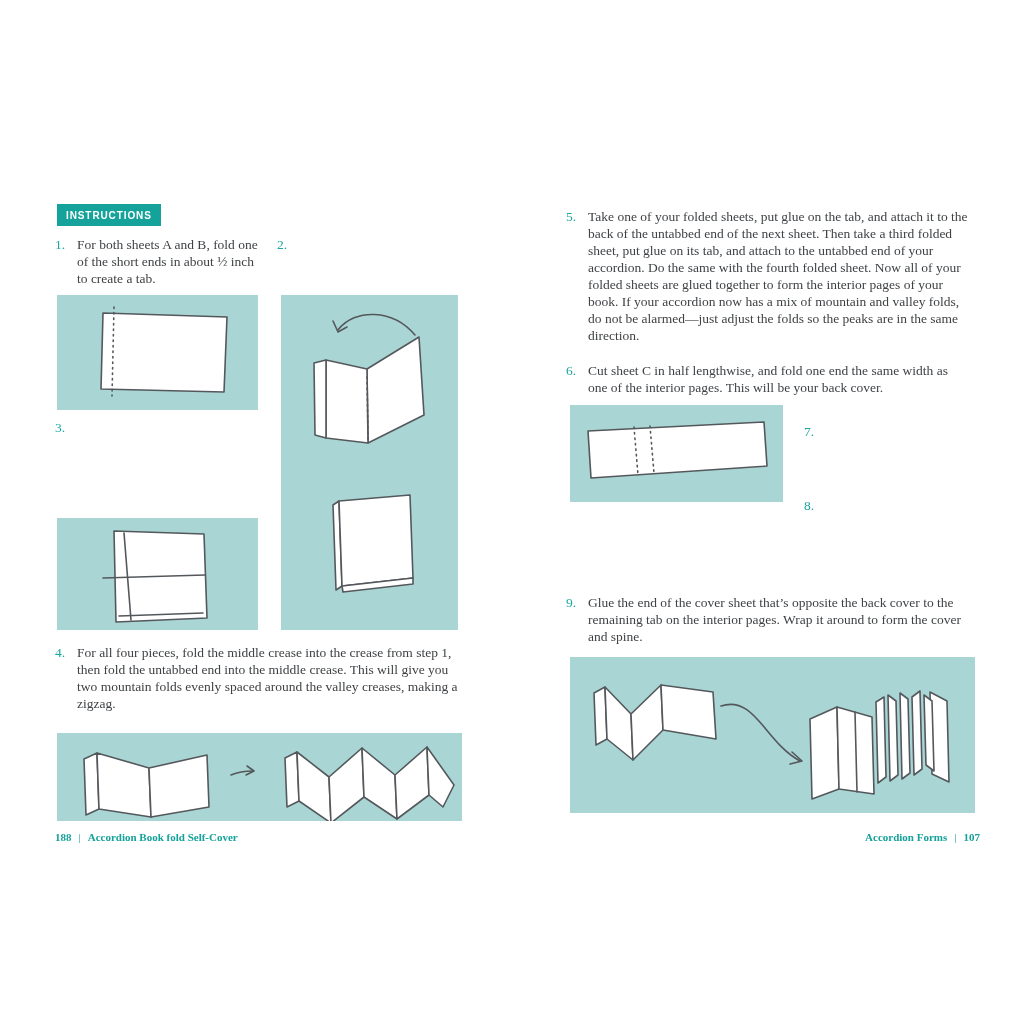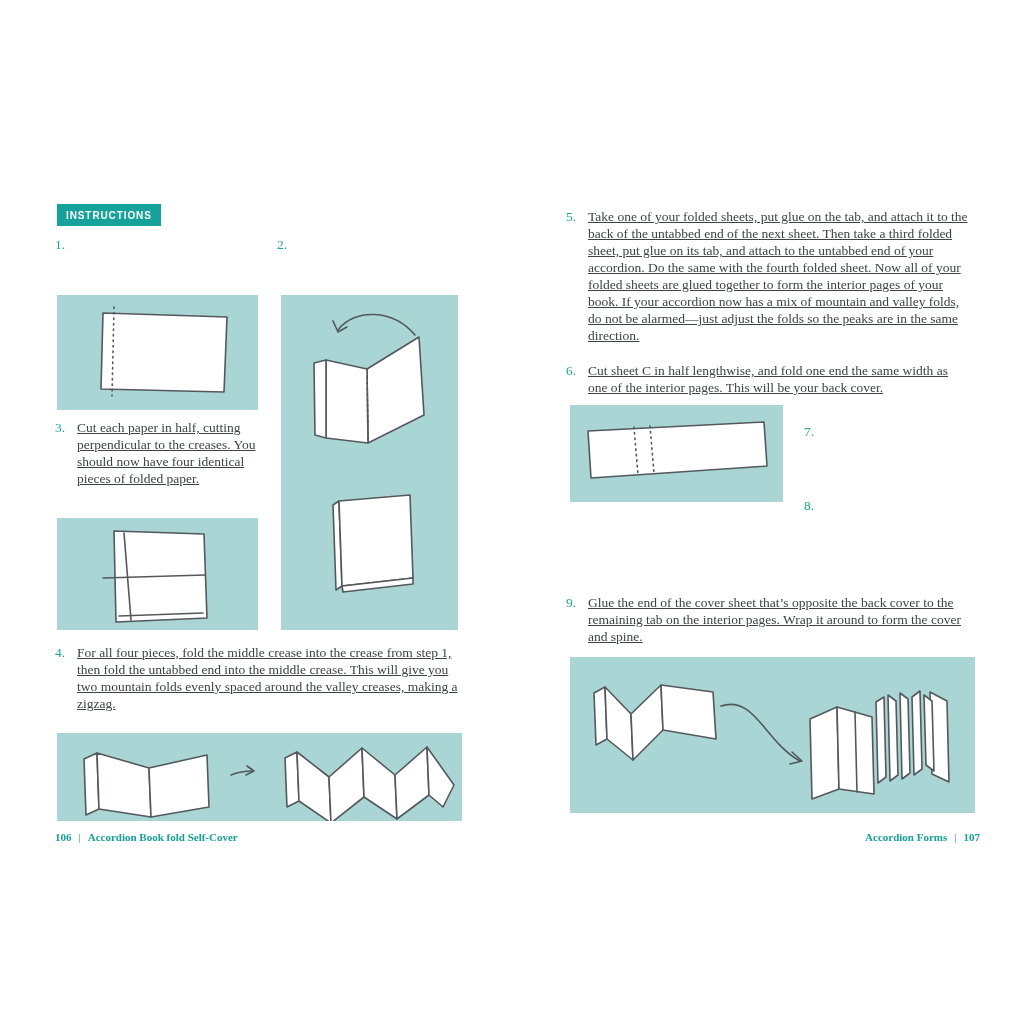--- a/index.html
+++ b/index.html
@@ -13,21 +13,21 @@
   .pagegroup { position:absolute; inset:0; }
   .badge {
     position:absolute; left:57px; top:204px;
     background:#14a29a; color:#ffffff;
     font-family:"Liberation Sans", sans-serif;
     font-size:10px; font-weight:bold; letter-spacing:0.9px;
     padding:6px 9px 5px 9px;
   }
   .step { position:absolute; display:flex; font-size:13.5px; line-height:17px; }
   .step .num { color:#1ba79d; flex:0 0 22px; width:22px; }
-  .step .txt { flex:1;text-decoration:underline; }
+  .step .txt { flex:1; }
   .panel { position:absolute; background:#a9d6d4; }
   .panel svg { display:block; width:100%; height:100%; }
   .footer {
     position:absolute; top:831px;
     color:#14a29a; font-size:11px; font-weight:bold;
     font-family:"Liberation Serif", serif;
     white-space:nowrap;
   }
   .footer .bar { font-weight:normal; margin:0 7px; color:#14a29a; }
   .footer.right { text-align:center; }
@@ -40,20 +40,21 @@
 <body>
 
 <div class="spread">
 
   <div class="pagegroup">
 
     <div class="badge">INSTRUCTIONS</div>
 
     <div class="step" style="left:55px; top:236px; width:208px;">
       <span class="num">1.</span>
+      <span class="txt">For both sheets A and B, fold one of the short ends in about ½ inch to create a tab.</span>
     </div>
 
     <div class="step" style="left:277px; top:236px; width:192px;">
       <span class="num">2.</span>
     </div>
 
     <div class="panel" style="left:57px; top:295px; width:201px; height:115px;">
       <svg viewBox="0 0 201 115">
         <path class="sk skf" d="M46,18 L170,22 L167,97 L44,94 Z"></path>
         <line class="sk dot" x1="57" y1="12" x2="55" y2="101"></line>
@@ -71,21 +72,20 @@
         <path class="sk skn" d="M52,26 L57,37 L66,32"></path>
 
         <path class="sk skf" d="M52,210 L58,206 L61,291 L55,295 Z"></path>
         <path class="sk skf" d="M58,206 L129,200 L132,283 L61,291 Z"></path>
         <path class="sk skf" d="M61,291 L132,283 L132,289 L62,297 Z"></path>
       </svg>
     </div>
 
     <div class="step" style="left:55px; top:419px; width:212px;">
       <span class="num">3.</span>
-      <span class="txt">Cut each paper in half, cutting perpendicular to the creases. You should now have four identical pieces of folded paper.</span>
     </div>
 
     <div class="panel" style="left:57px; top:518px; width:201px; height:112px;">
       <svg viewBox="0 0 201 112">
         <path class="sk skf" d="M57,13 L147,16 L150,100 L59,104 Z"></path>
         <line class="sk" x1="46" y1="60" x2="148" y2="57"></line>
         <line class="sk" x1="67" y1="15" x2="74" y2="102"></line>
         <line class="sk" x1="62" y1="98" x2="146" y2="95"></line>
       </svg>
     </div>
@@ -108,21 +108,21 @@
         <path class="sk skf" d="M228,25 L240,19 L242,68 L230,74 Z"></path>
         <path class="sk skf" d="M240,19 L272,44 L274,90 L242,68 Z"></path>
         <path class="sk skf" d="M272,44 L305,15 L307,64 L274,90 Z"></path>
         <path class="sk skf" d="M305,15 L338,42 L340,86 L307,64 Z"></path>
         <path class="sk skf" d="M338,42 L370,14 L372,62 L340,86 Z"></path>
         <path class="sk skf" d="M370,14 L397,52 L386,74 L372,62 Z"></path>
       </svg>
     </div>
 
     <div class="footer" style="left:55px;">
-      <span>106</span><span class="bar">|</span><span>Accordion Book fold Self-Cover</span>
+      <span>188</span><span class="bar">|</span><span>Accordion Book fold Self-Cover</span>
     </div>
   </div>
 
   <div class="pagegroup">
 
     <div class="step" style="left:566px; top:208px; width:402px;">
       <span class="num">5.</span>
       <span class="txt">Take one of your folded sheets, put glue on the tab, and attach it to the back of the untabbed end of the next sheet. Then take a third folded sheet, put glue on its tab, and attach to the untabbed end of your accordion. Do the same with the fourth folded sheet. Now all of your folded sheets are glued together to form the interior pages of your book. If your accordion now has a mix of mountain and valley folds, do not be alarmed—just adjust the folds so the peaks are in the same direction.</span>
     </div>
 

